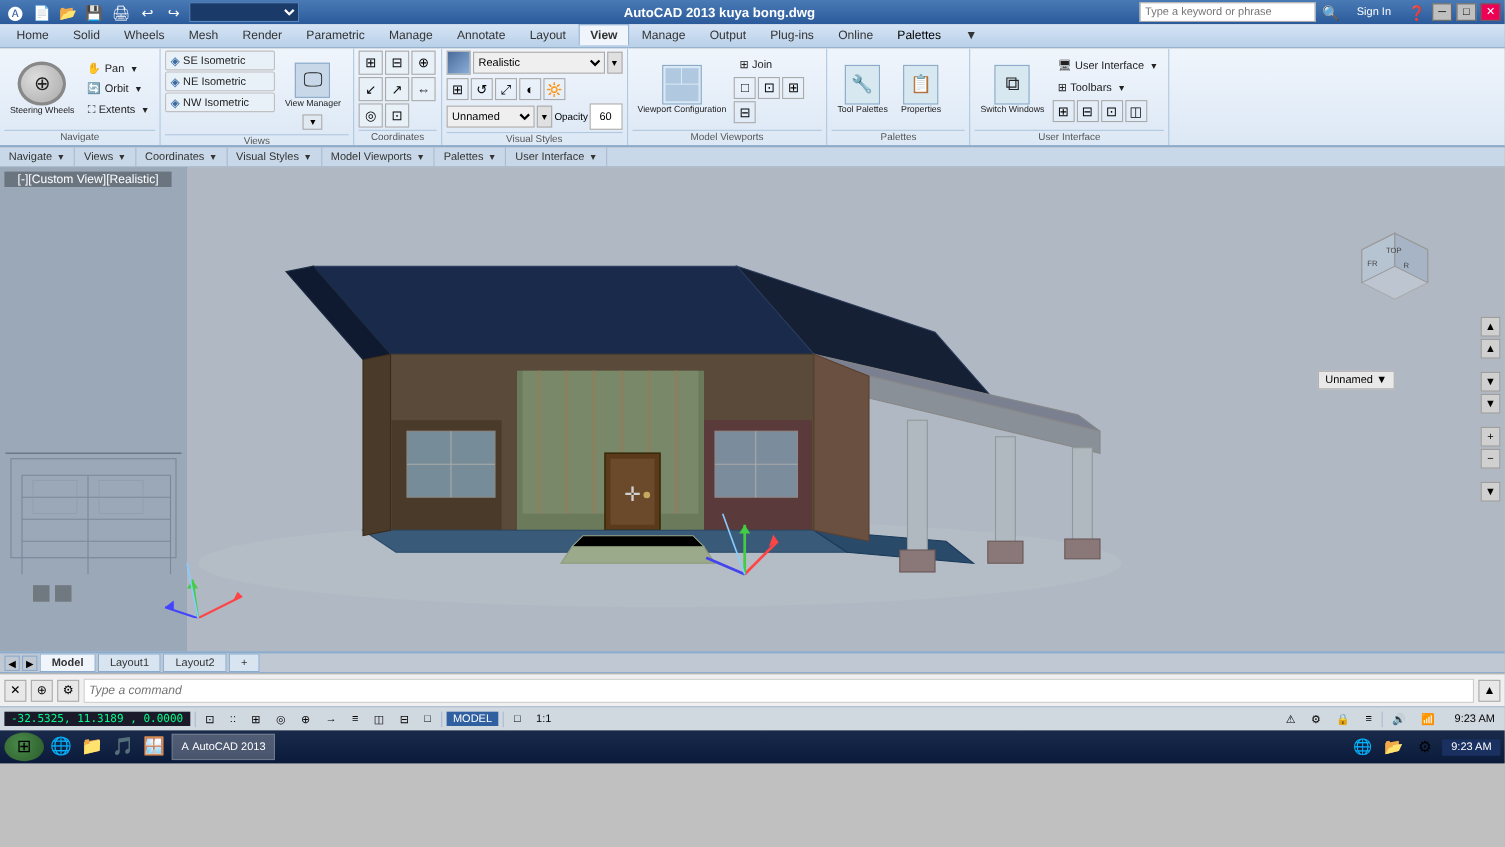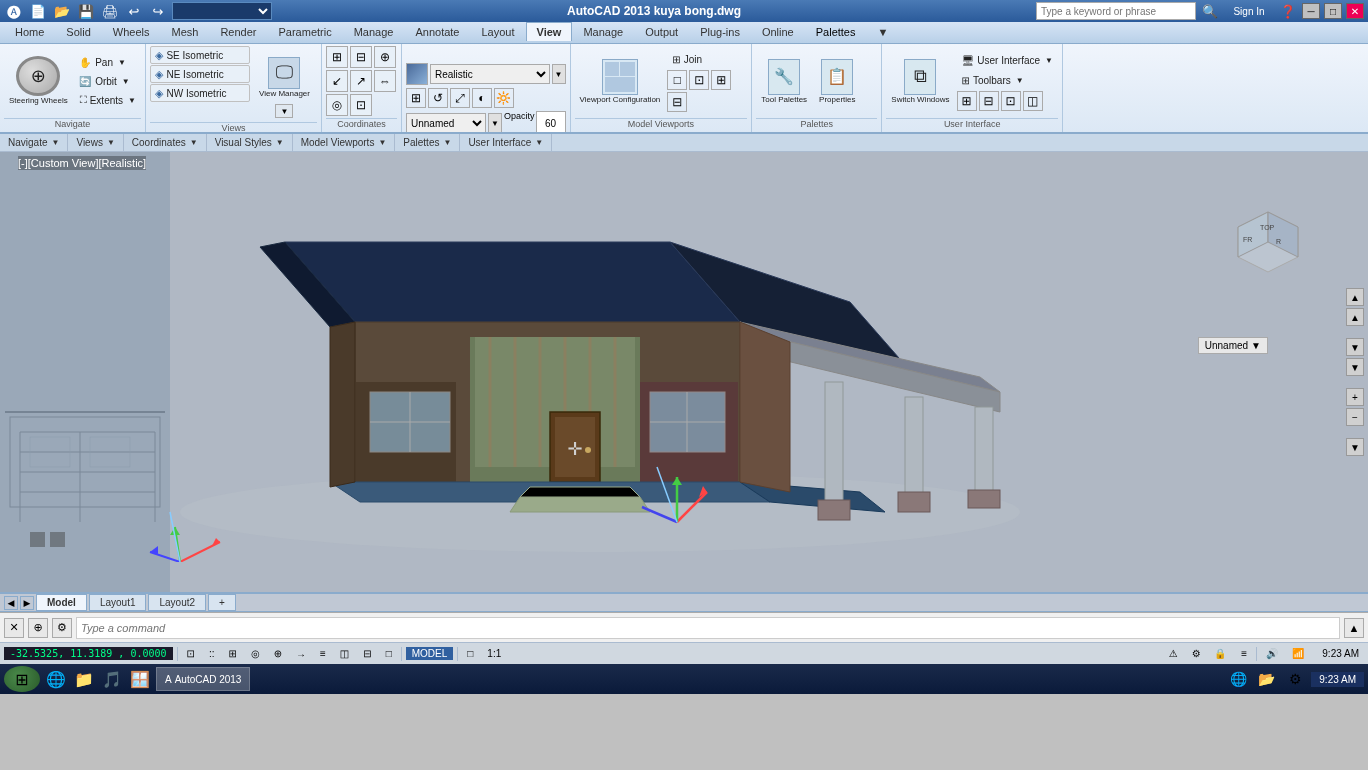--- a/index.html
+++ b/index.html
@@ -150,25 +150,25 @@
 
     
     #viewport {
       position: relative;
       background: #b8bfc8;
       overflow: hidden;
     }
     #viewport-label {
       position: absolute;
       top: 4px;
-      left: 18px;
+      left: 4px;
       font-size: 11px;
       color: white;
       background: rgba(0,0,0,0.3);
-      padding: 1px 0;
+      padding: 1px 12px;
       z-index: 10;
     }
 
     
     #house-container {
       position: absolute;
       top: 0; left: 0; right: 0; bottom: 0;
       display: flex;
       align-items: center;
       justify-content: center;
@@ -464,21 +464,21 @@
           <div class="tb-btn" style="width:22px;height:22px;border:1px solid #aaa;background:#e8f0f8;">◎</div>
           <div class="tb-btn" style="width:22px;height:22px;border:1px solid #aaa;background:#e8f0f8;">⊡</div>
         </div>
       </div>
     </div>
     <div class="ribbon-group-label">Coordinates</div>
   </div>
 
   <div class="ribbon-group" style="min-width:140px;">
     <div class="ribbon-group-content" style="flex-direction:column;align-items:flex-start;justify-content:center;gap:3px;">
-      <div style="display:flex;align-items:center;gap:2px;width:100%;margin-top:17px;">
+      <div style="display:flex;align-items:center;gap:2px;width:100%;">
         <div style="width:22px;height:22px;background:linear-gradient(135deg,#4a6a9a,#8ab0d8);border:1px solid #aaa;cursor:pointer;"></div>
         <select style="height:20px;font-size:10px;flex:1;border:1px solid #aaa;">
           <option>Realistic</option>
           <option>Wireframe</option>
           <option>Hidden</option>
           <option>Conceptual</option>
         </select>
         <div style="width:14px;height:20px;background:#e0e0e0;border:1px solid #aaa;display:flex;align-items:center;justify-content:center;cursor:pointer;font-size:8px;">▼</div>
       </div>
       <div style="display:flex;gap:2px;">
@@ -486,21 +486,21 @@
         <div class="tb-btn" style="border:1px solid #aaa;">↺</div>
         <div class="tb-btn" style="border:1px solid #aaa;">⤢</div>
         <div class="tb-btn" style="border:1px solid #aaa;">◐</div>
         <div class="tb-btn" style="border:1px solid #aaa;">🔆</div>
       </div>
       <div style="display:flex;align-items:center;gap:2px;width:100%;">
         <select style="height:20px;font-size:10px;width:80px;border:1px solid #aaa;">
           <option>Unnamed</option>
         </select>
         <div style="width:14px;height:20px;background:#e0e0e0;border:1px solid #aaa;display:flex;align-items:center;justify-content:center;cursor:pointer;font-size:8px;">▼</div>
-        <div style="display:flex;align-items:flex-start;gap:1px;">
+        <div style="display:flex;align-items:center;gap:1px;">
           <span style="font-size:9px;">Opacity</span>
           <input type="text" style="width: 30px; height: 24px; border: 1px solid rgb(170, 170, 170); font-size: 10px; text-align: center;" value="60">
         </div>
       </div>
     </div>
     <div class="ribbon-group-label">Visual Styles</div>
   </div>
 
   <div class="ribbon-group" style="min-width:140px;">
     <div class="ribbon-group-content">

